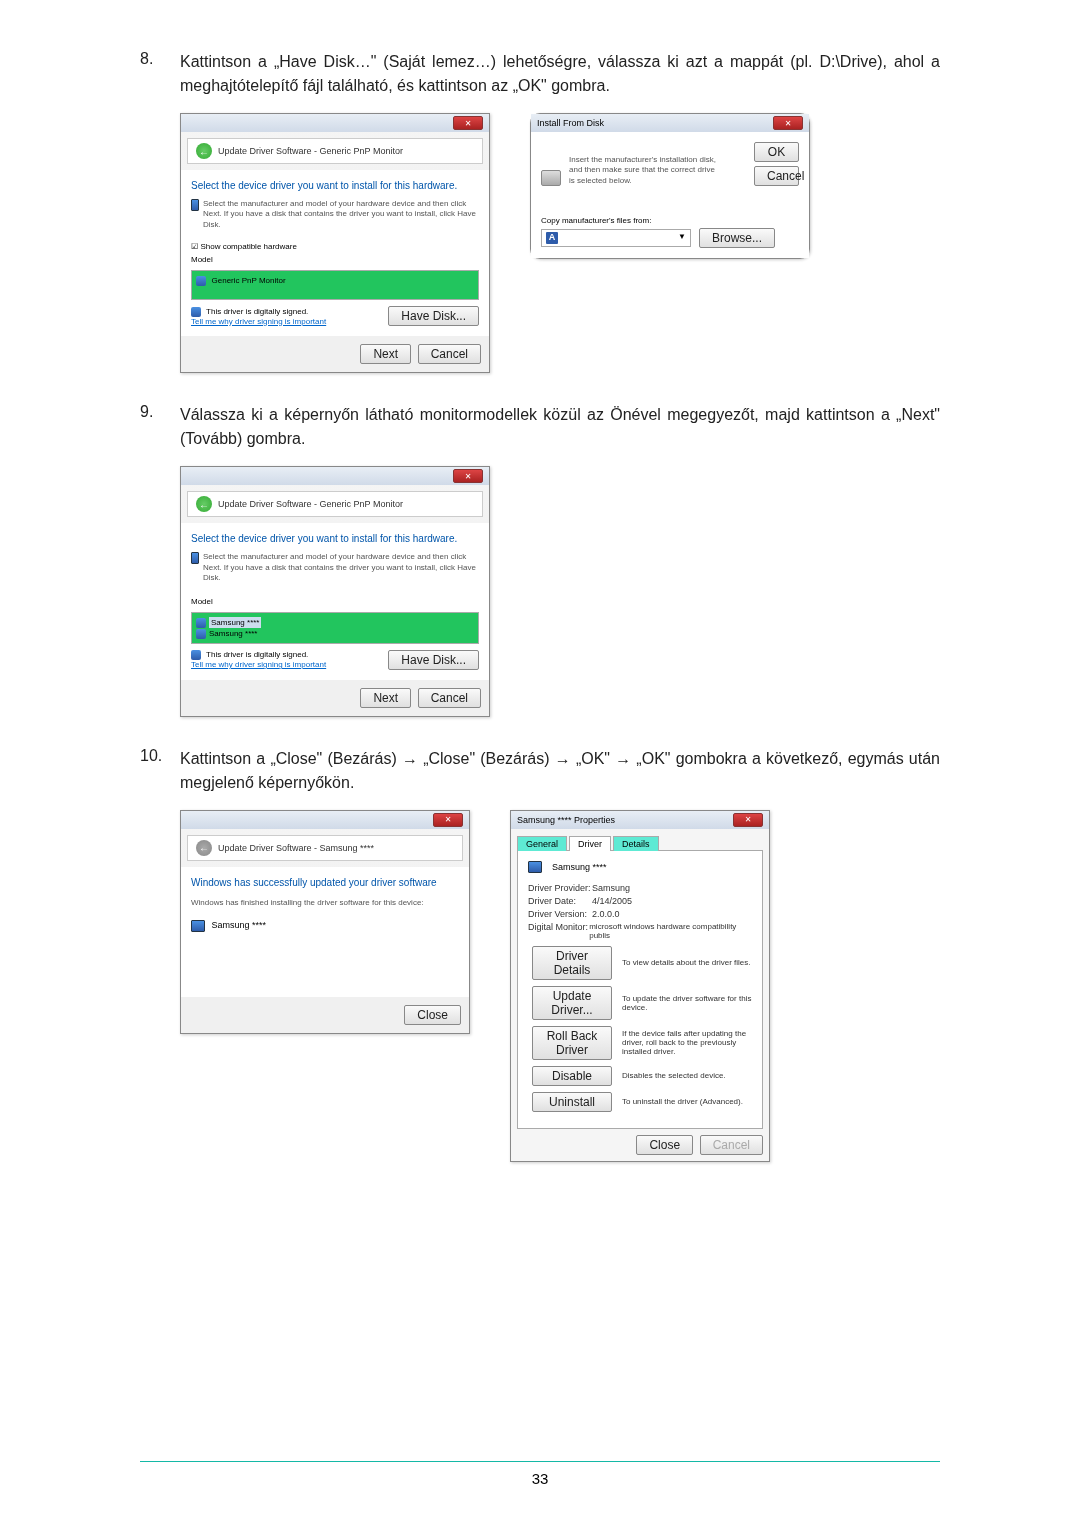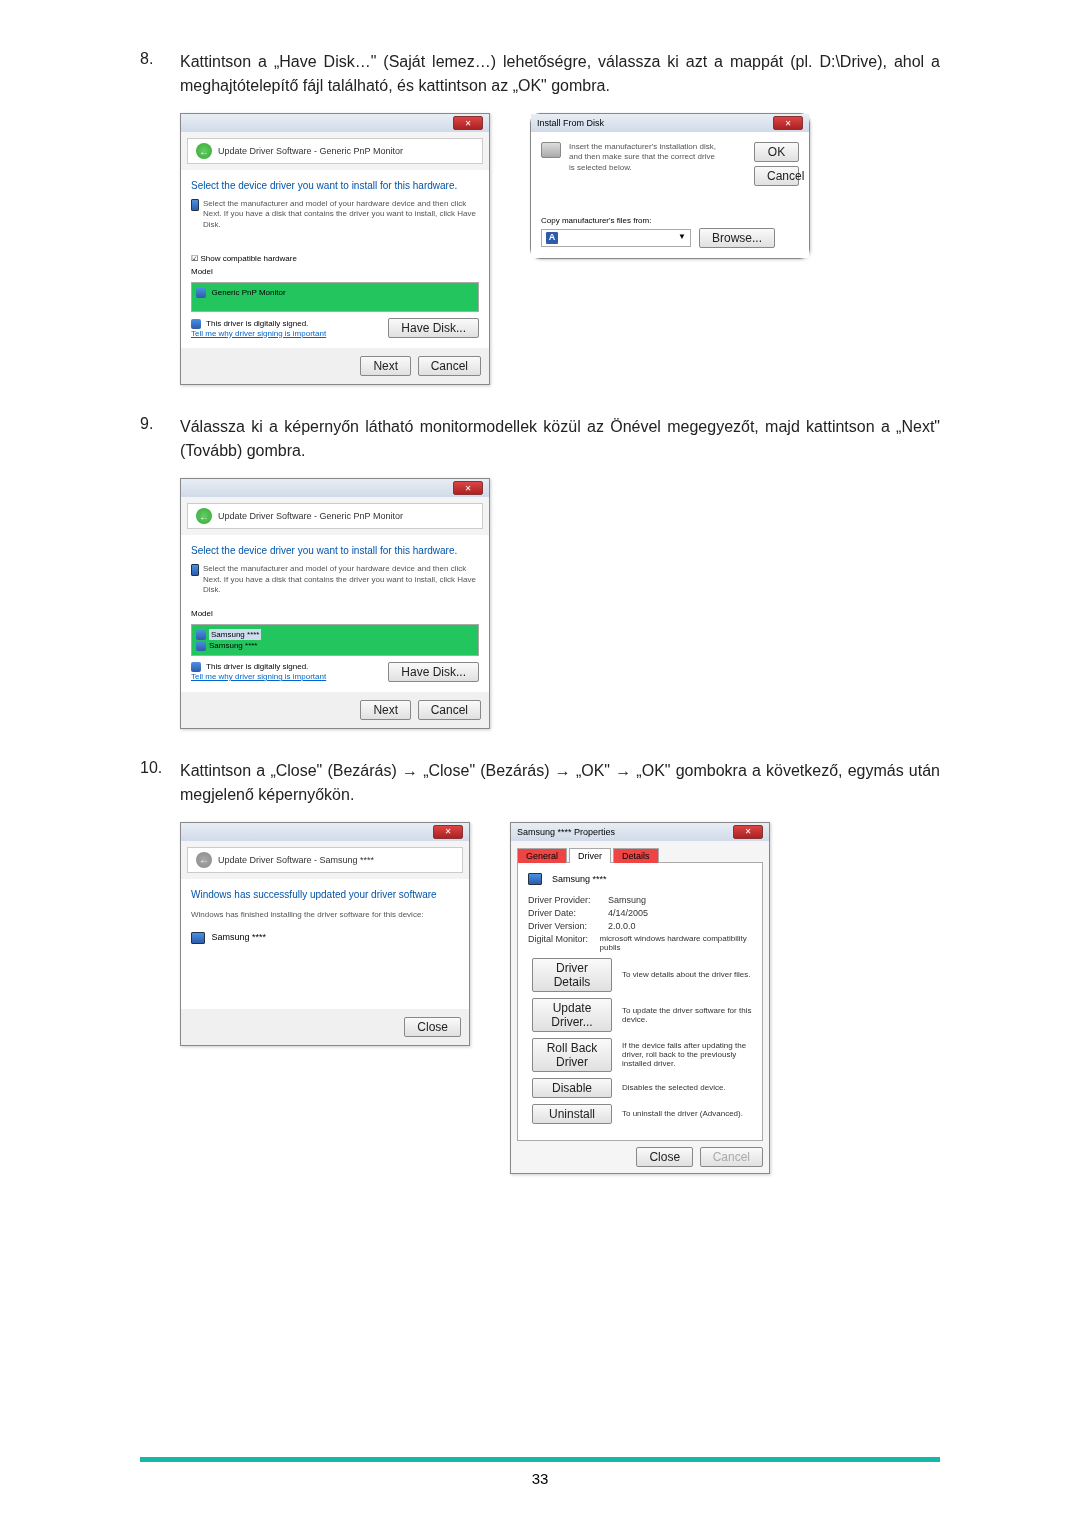--- a/index.html
+++ b/index.html
@@ -185,35 +185,35 @@
     }
     .tab-row {
       display: flex;
       border-bottom: 1px solid #aaa;
     }
     .tab {
       border: 1px solid #aaa;
       border-bottom: none;
       padding: 2px 8px;
       font-size: 9px;
-      background: #ef4444;
+      background: #5eead4;
       margin-right: 2px;
       position: relative;
       top: 1px;
     }
     .tab.active {
       background: #fff;
     }
     .props-row {
       display: flex;
       font-size: 9px;
       margin: 3px 0;
     }
     .props-label {
-      width: 80px;
+      width: 64px;
       color: #333;
     }
     .props-value {
       color: #333;
     }
     .action-row {
       display: flex;
       align-items: center;
       margin: 6px 0;
       gap: 10px;
@@ -236,21 +236,21 @@
       background: #cde;
       padding: 1px 2px;
     }
     .page-number {
       position: absolute;
       bottom: 40px;
       left: 0;
       right: 0;
       text-align: center;
       font-size: 15px;
-      border-top: 5px solid #14b8a6;
+      border-top: 1px solid #14b8a6;
       padding-top: 8px;
       margin: 0 140px;
     }
   </style>
 </head>
 <body>
 
 <div class="page">
 
   <div class="step">
@@ -268,21 +268,21 @@
       <div class="breadcrumb">
         <span class="bc-icon">←</span>
         <span style="font-size:9px;color:#333;">Update Driver Software - Generic PnP Monitor</span>
       </div>
       <div class="dialog-body">
         <div class="blue-text">Select the device driver you want to install for this hardware.</div>
         <div style="display:flex;margin-top:8px;">
           <span class="monitor-icon"></span>
           <span class="small-text">Select the manufacturer and model of your hardware device and then click Next. If you have a disk that contains the driver you want to install, click Have Disk.</span>
         </div>
-        <div style="margin-top:24px;font-size:8px;">
+        <div style="margin-top:12px;font-size:8px;">
           <span>☑</span>
           <span>Show compatible hardware</span>
         </div>
         <div style="font-size:8px;margin-top:4px;">Model</div>
         <div class="list-box">
           <span class="shield-icon"></span>
           <span style="font-size:8px;">Generic PnP Monitor</span>
         </div>
         <div style="display:flex;justify-content:space-between;align-items:center;margin-top:6px;">
           <div>
@@ -301,21 +301,21 @@
       </div>
     </div>
 
     <div class="dialog" style="width:280px;border-radius:10px;">
       <div class="dialog-title">
         <span style="font-size:9px;">Install From Disk</span>
         <span class="close-btn">✕</span>
       </div>
       <div class="dialog-body" style="min-height:100px;">
         <div style="display:flex;justify-content:space-between;">
-          <div style="display:flex;">
+          <div style="display:flex;align-items:flex-end;">
             <span class="disk-icon"></span>
             <span class="small-text" style="width:150px;">Insert the manufacturer's installation disk, and then make sure that the correct drive is selected below.</span>
           </div>
           <div>
             <div class="win-btn" style="display:block;width:45px;text-align:center;margin-bottom:4px;">OK</div>
             <div class="win-btn" style="display:block;width:45px;text-align:center;">Cancel</div>
           </div>
         </div>
         <div style="margin-top:30px;font-size:8px;">Copy manufacturer's files from:</div>
         <div style="display:flex;gap:4px;margin-top:3px;align-items:center;">

